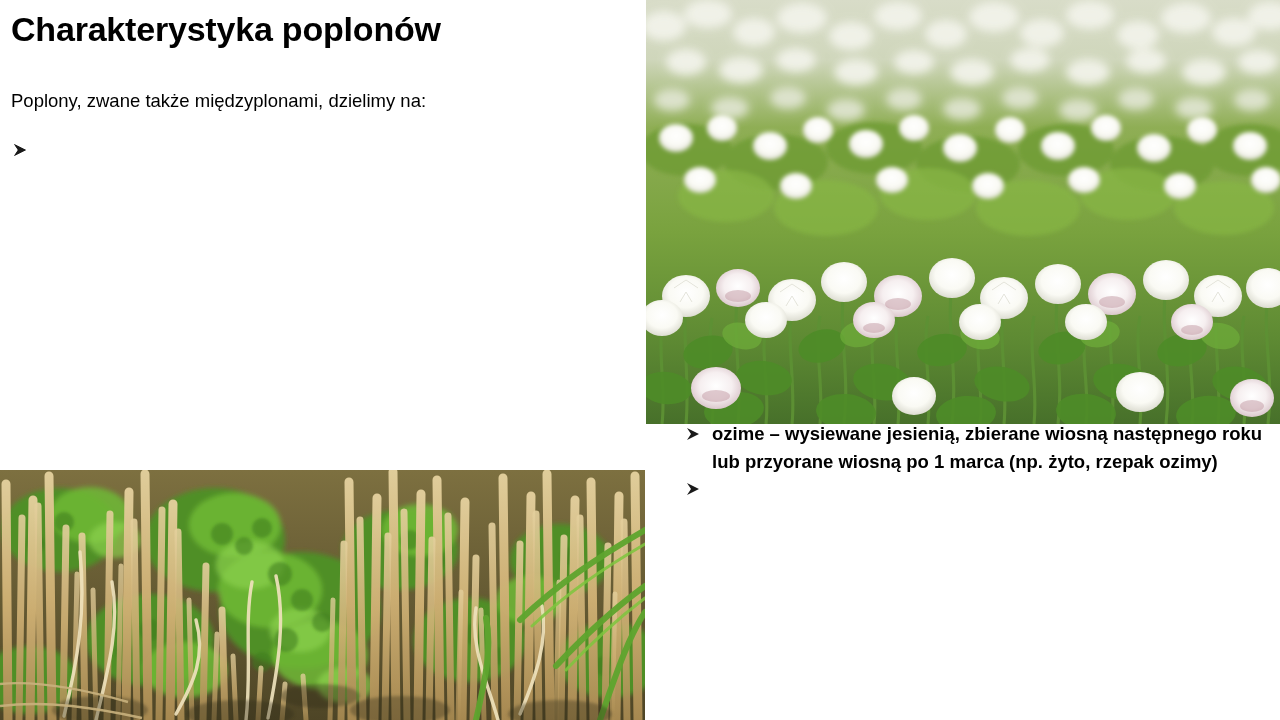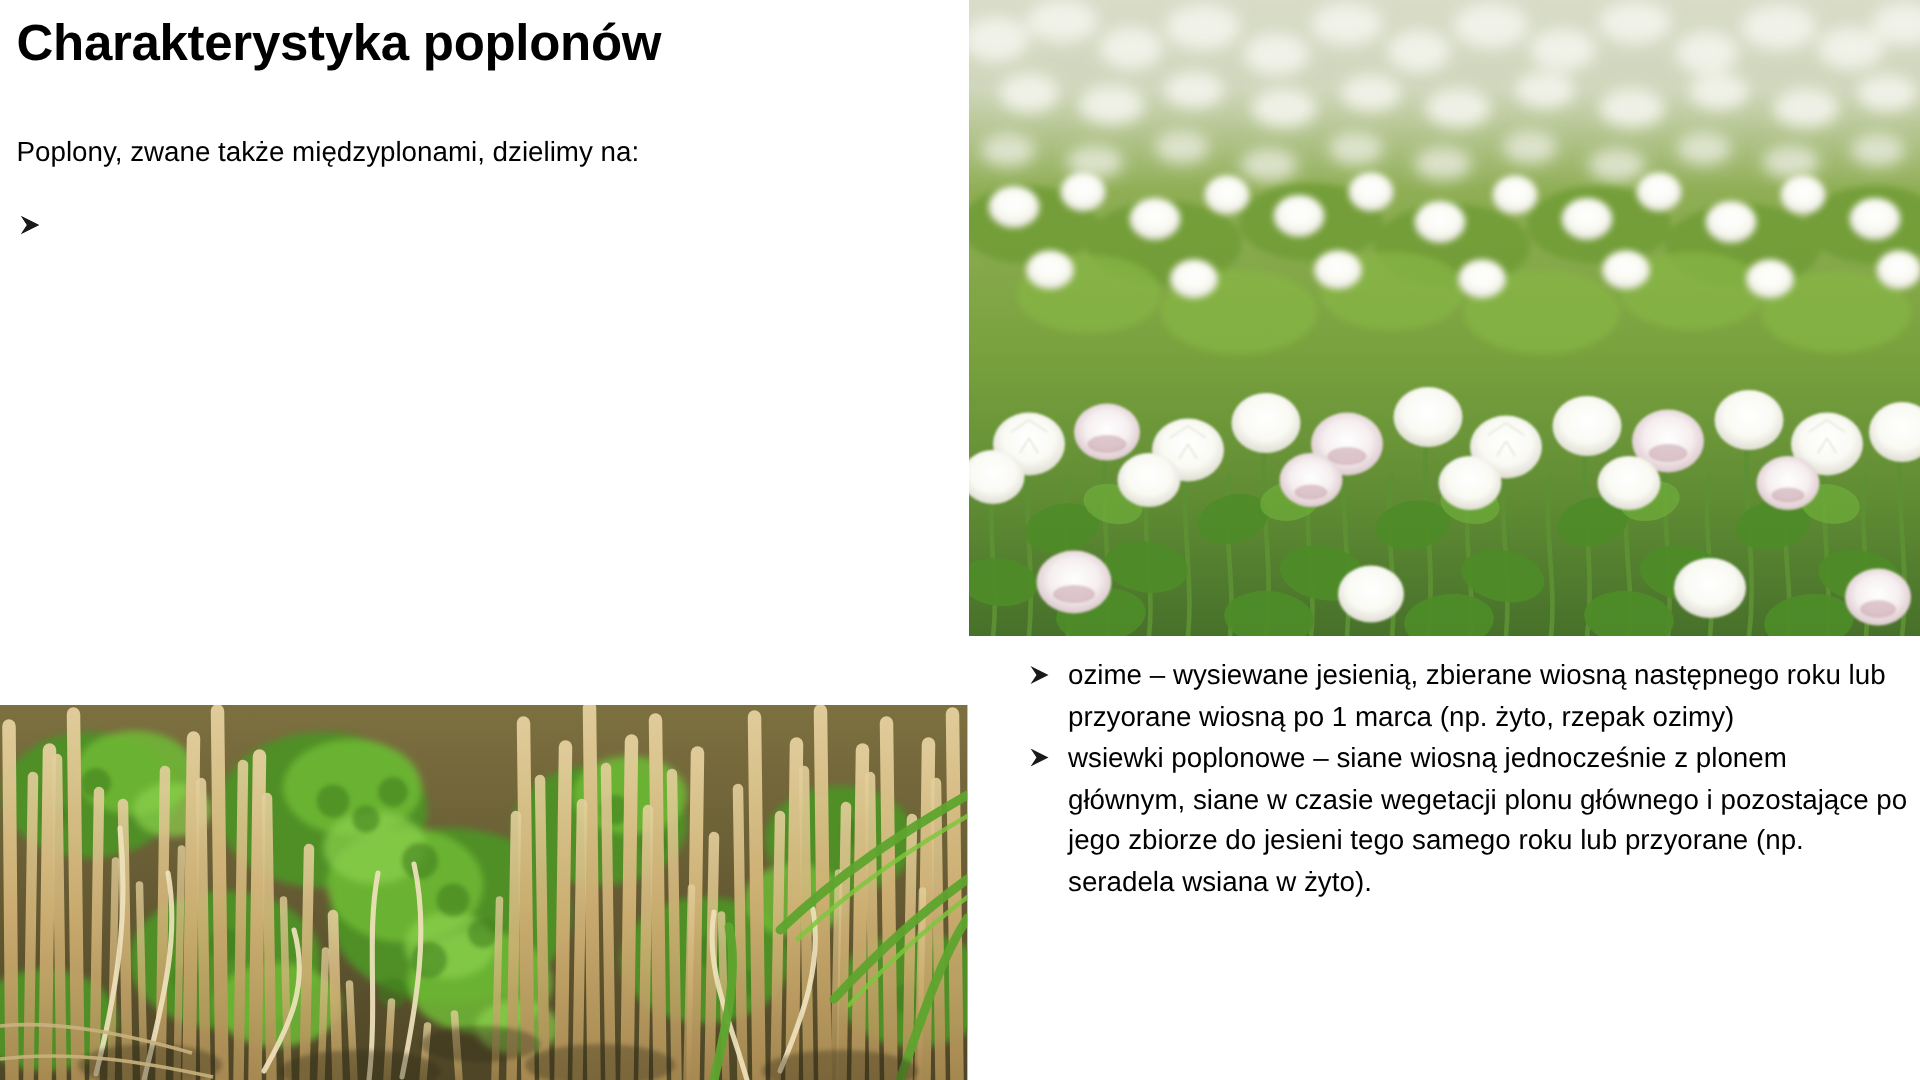--- a/index.html
+++ b/index.html
@@ -77,22 +77,23 @@
     font-size: 15px;
     color: #111111;
     display: inline-block;
   }
   .bullet-arrow svg { display: block; margin-top: 8px; }
 
   
   .right-col {
     position: absolute;
     left: 684px;
-    top: 436px;
+    top: 420px;
     width: 590px;
+    font-weight: bold;
   }
   .right-col ul.bullets li {
     padding-left: 28px;
   }
 
   
   .photo {
     position: absolute;
     overflow: hidden;
   }
@@ -153,21 +154,20 @@
           </svg>
         </span>
         <span>ozime – wysiewane jesienią, zbierane wiosną następnego roku lub przyorane wiosną po 1 marca (np. żyto, rzepak ozimy)</span>
       </li>
       <li>
         <span class="bullet-arrow">
           <svg viewBox="0 0 14 12" width="14" height="12" aria-hidden="true">
             <path d="M1 0 L13 6 L1 12 L5 6 Z" fill="#1a1a1a"></path>
           </svg>
         </span>
-        <span>wsiewki poplonowe – siane wiosną jednocześnie z plonem głównym, siane w czasie wegetacji plonu głównego i pozostające po jego zbiorze do jesieni tego samego roku lub przyorane (np. seradela wsiana w żyto).</span>
       </li>
     </ul>
   </div>
 
   <div class="photo" id="photo-clover">
     <svg viewBox="0 0 634 424" preserveAspectRatio="none" aria-hidden="true">
       <defs>
         <linearGradient id="cloverBg" x1="0" y1="0" x2="0" y2="1">
           <stop offset="0%" stop-color="#d8dcc8"></stop>
           <stop offset="14%" stop-color="#cfd6bb"></stop>

